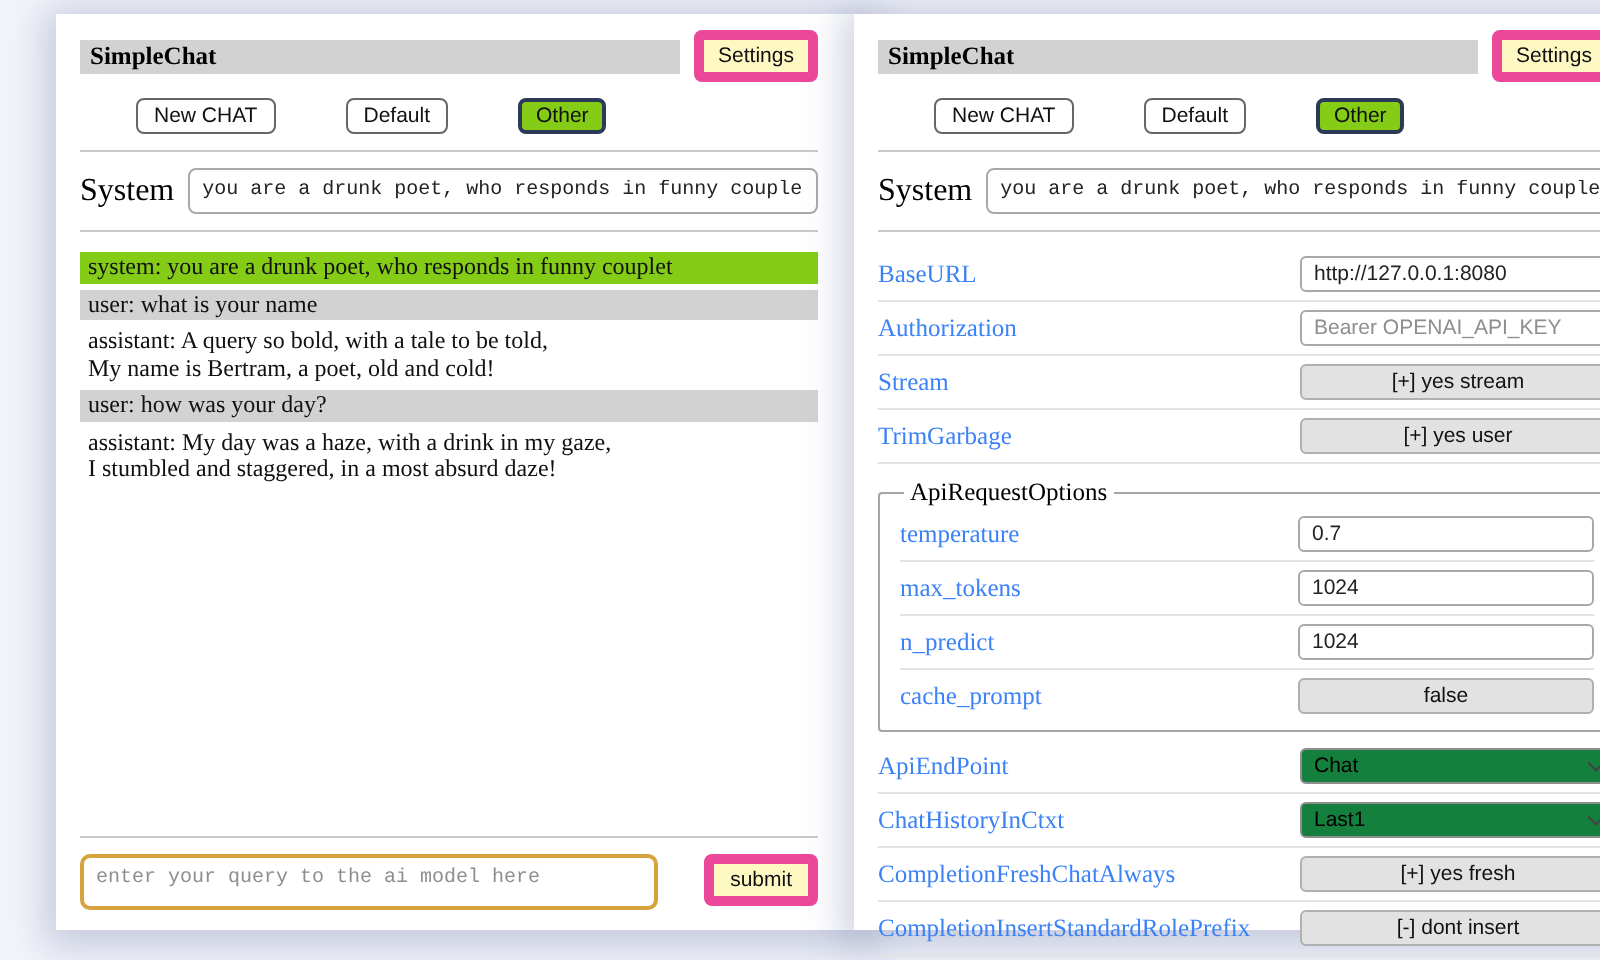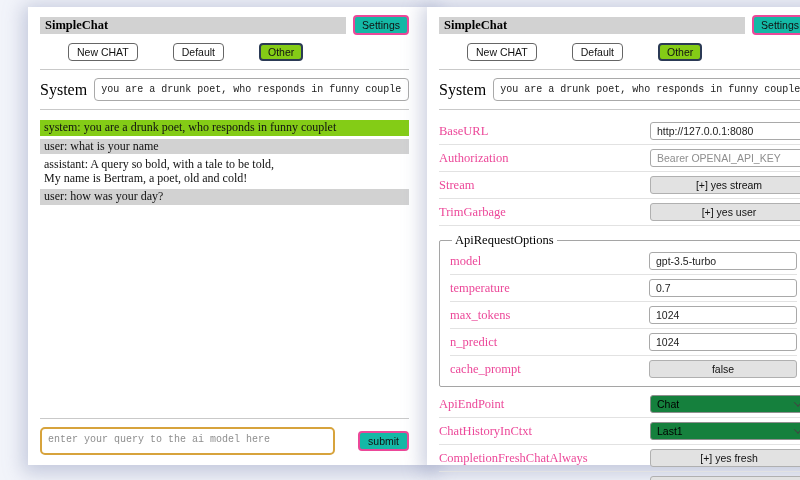--- a/index.html
+++ b/index.html
@@ -30,22 +30,22 @@
     flex: 1;
     background: #d2d2d2;
     font-weight: bold;
     font-size: 12.5px;
     padding: 2px 5px;
     line-height: 13px;
   }
   button {
     font-family: "Liberation Sans", sans-serif;
     font-size: 10.5px;
-    background: #14b8a6;
-    border: 2px solid #ec4899;
+    background: #fef9c3;
+    border: 5px solid #ec4899;
     border-radius: 4px;
     padding: 2px 7px;
     color: #111;
   }
   .toolbar { margin-top: 8px; display: flex; gap: 7px; }
   .toolbar button { background: #ffffff; border: 1px solid #666; padding: 2px 8px; margin-left: 28px; }
   .toolbar button.selected {
     background: #84cc16;
     border: 2px solid #2b3a55;
     padding: 1px 7px;
@@ -71,21 +71,21 @@
   .msg-system    { background: #84cc16; }
   .msg-user      { background: #d2d2d2; }
   .msg-assistant { background: transparent; }
 
   
   .srow {
     display: flex; align-items: center; justify-content: space-between;
     padding: 4px 0;
     border-bottom: 1px solid #e2e2e2;
   }
-  .srow .slabel { font-size: 12.5px; color: #ec4899; font-family: Liberation Serif, serif; }
+  .srow .slabel { font-size: 12.5px; color: #3b82f6; font-family: Liberation Serif, serif; }
   .field {
     width: 158px;
     font-family: "Liberation Sans", sans-serif;
     font-size: 10.5px;
     height: 18px;
   }
   input.field {
     border: 1px solid #a9a9a9;
     border-radius: 3px;
     padding: 1px 6px;
@@ -116,21 +116,21 @@
     border-radius: 2px;
     margin: 7px 0 4px 0;
     padding: 0 10px 4px 10px;
   }
   fieldset.aro legend { font-size: 12.5px; padding: 0 3px; margin-left: 2px; }
   fieldset.aro .srow:last-child { border-bottom: none; }
   fieldset.aro .field { width: 148px; }
 
   
   .bottom { margin-top: auto; }
-  .qrow { display: flex; align-items: center; gap: 23px; }
+  .qrow { display: flex; align-items: flex-start; gap: 23px; }
   .qrow textarea {
     flex: 1;
     height: 28px;
     resize: none;
     font-family: "Liberation Mono", monospace;
     font-size: 10px;
     padding: 5px 6px;
     border-radius: 5px;
     border: 1px solid #999;
     outline: none;
@@ -170,20 +170,24 @@
     <div class="msg msg-user">
       <span>user: what is your name</span>
     </div>
     <div class="msg msg-assistant">
       <div>assistant: A query so bold, with a tale to be told,</div>
       <div>My name is Bertram, a poet, old and cold!</div>
     </div>
     <div class="msg msg-user">
       <span>user: how was your day?</span>
     </div>
+    <div class="msg msg-assistant">
+      <div>assistant: My day was a haze, with a drink in my gaze,</div>
+      <div>I stumbled and staggered, in a most absurd daze!</div>
+    </div>
   </div>
 
   <div class="bottom">
     <hr class="div">
     <div class="qrow">
       <textarea class="focused" placeholder="enter your query to the ai model here" style=""></textarea>
       <button class="submit">submit</button>
     </div>
   </div>
 </div>
@@ -228,24 +232,20 @@
     </div>
 
     <div class="srow">
       <span class="slabel">TrimGarbage</span>
       <button class="field fbtn">[+] yes user</button>
     </div>
 
     <fieldset class="aro">
       <legend>ApiRequestOptions</legend>
 
-      <div class="srow">
-        <span class="slabel">model</span>
-        <input class="field" type="text" value="gpt-3.5-turbo" style="">
-      </div>
 
       <div class="srow">
         <span class="slabel">temperature</span>
         <input class="field" type="text" value="0.7" style="">
       </div>
 
       <div class="srow">
         <span class="slabel">max_tokens</span>
         <input class="field" type="text" value="1024" style="">
       </div>

